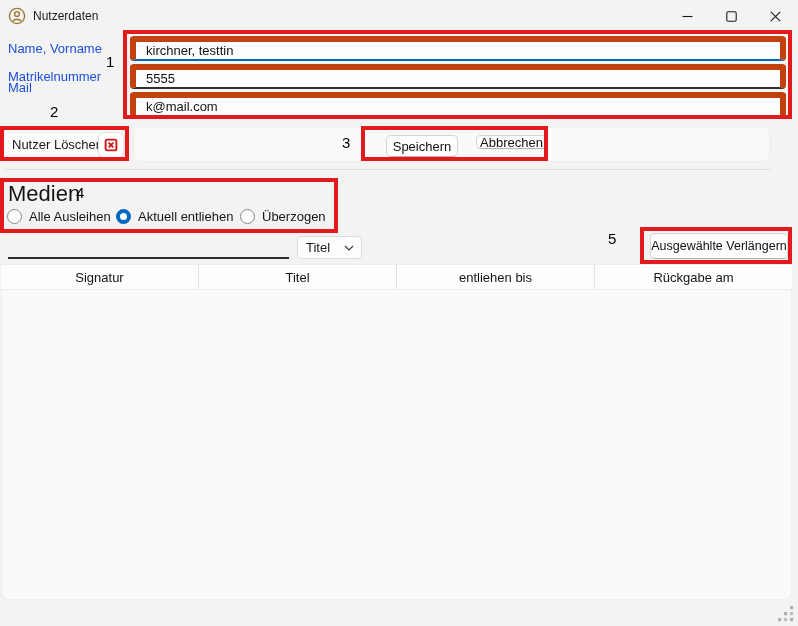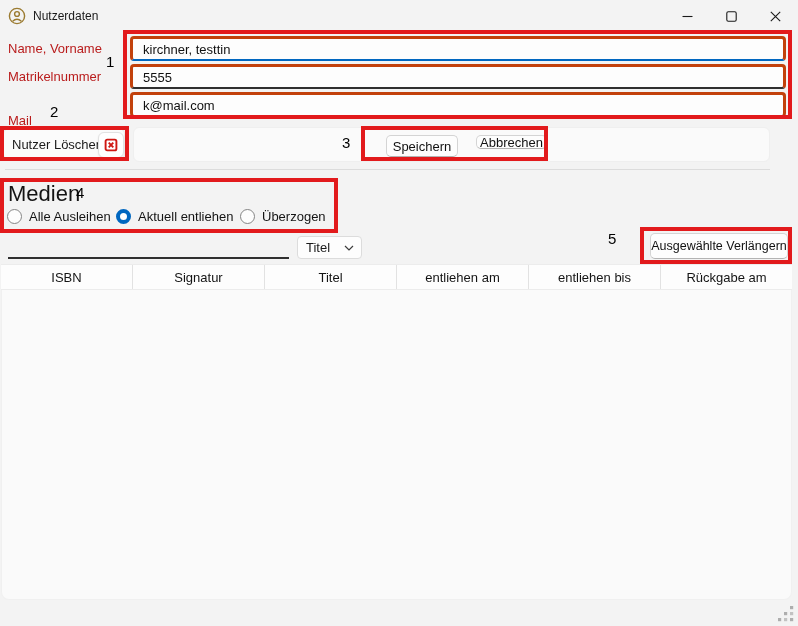--- a/index.html
+++ b/index.html
@@ -17,25 +17,25 @@
   }
   
   .titlebar{position:absolute;left:0;top:0;width:780px;height:32px;}
   .app-icon{position:absolute;left:8px;top:7px;width:18px;height:18px;}
   .title-text{position:absolute;left:33px;top:9px;font-size:12px;color:#191919;}
   .winbtn{position:absolute;top:0;width:44px;height:32px;display:flex;align-items:center;justify-content:center;cursor:default;}
   .btn-min{left:665px;}
   .btn-max{left:709px;}
   .btn-close{left:753px;}
   
-  .field-label{position:absolute;left:8px;font-size:13px;color:#b91c1c;}
-  .lbl-0{top:41px;} .lbl-1{top:69px;} .lbl-2{top:80px;margin-top:33px;}
+  .field-label{position:absolute;left:8px;font-size:13px;color:#1d4ed8;}
+  .lbl-0{top:41px;} .lbl-1{top:69px;} .lbl-2{top:80px;}
   .txt-input{
     position:absolute;left:130px;width:656px;height:25px;
-    background:#fdfdfd;border:3px solid #c2410c;border-radius:4px;
+    background:#fdfdfd;border:6px solid #c2410c;border-radius:4px;
     padding:0 10px;font-size:13px;color:#111;outline:none;
     font-family:inherit;
   }
   .txt-input.unfocused{border-bottom:2px solid #303030;}
   .txt-input.focused{border-bottom:2px solid var(--accent);}
   .inp-0{top:36px;} .inp-1{top:64px;} .inp-2{top:92px;}
   
   .card{background:#fbfbfb;border:1px solid #ebebeb;border-radius:6px;position:absolute;}
   .card-delete{left:3px;top:128px;width:122px;height:32px;}
   .delete-label{position:absolute;left:8px;top:8px;font-size:13px;}
@@ -172,24 +172,22 @@
   <input class="search-input" value="" style="">
   <div class="combo">
     <span class="combo-value">Titel</span>
     <svg width="10" height="6" viewBox="0 0 10 6">
       <path d="M1 1 L5 5 L9 1" fill="none" stroke="#3c3c3c" stroke-width="1.2"></path>
     </svg>
   </div>
   <button class="push-btn btn-extend">Ausgewählte Verlängern</button>
 
   <div class="table-header">
-    <div class="th">ISBN</div>
     <div class="th">Signatur</div>
     <div class="th">Titel</div>
-    <div class="th">entliehen am</div>
     <div class="th">entliehen bis</div>
     <div class="th">Rückgabe am</div>
   </div>
   <div class="table-body"></div>
 
   <div class="size-grip">
     <svg width="18" height="18" viewBox="0 0 18 18">
       <rect x="13" y="1" width="3.2" height="3.2" fill="#aeaeae"></rect>
       <rect x="7" y="7" width="3.2" height="3.2" fill="#aeaeae"></rect>
       <rect x="13" y="7" width="3.2" height="3.2" fill="#c2c2c2"></rect>

